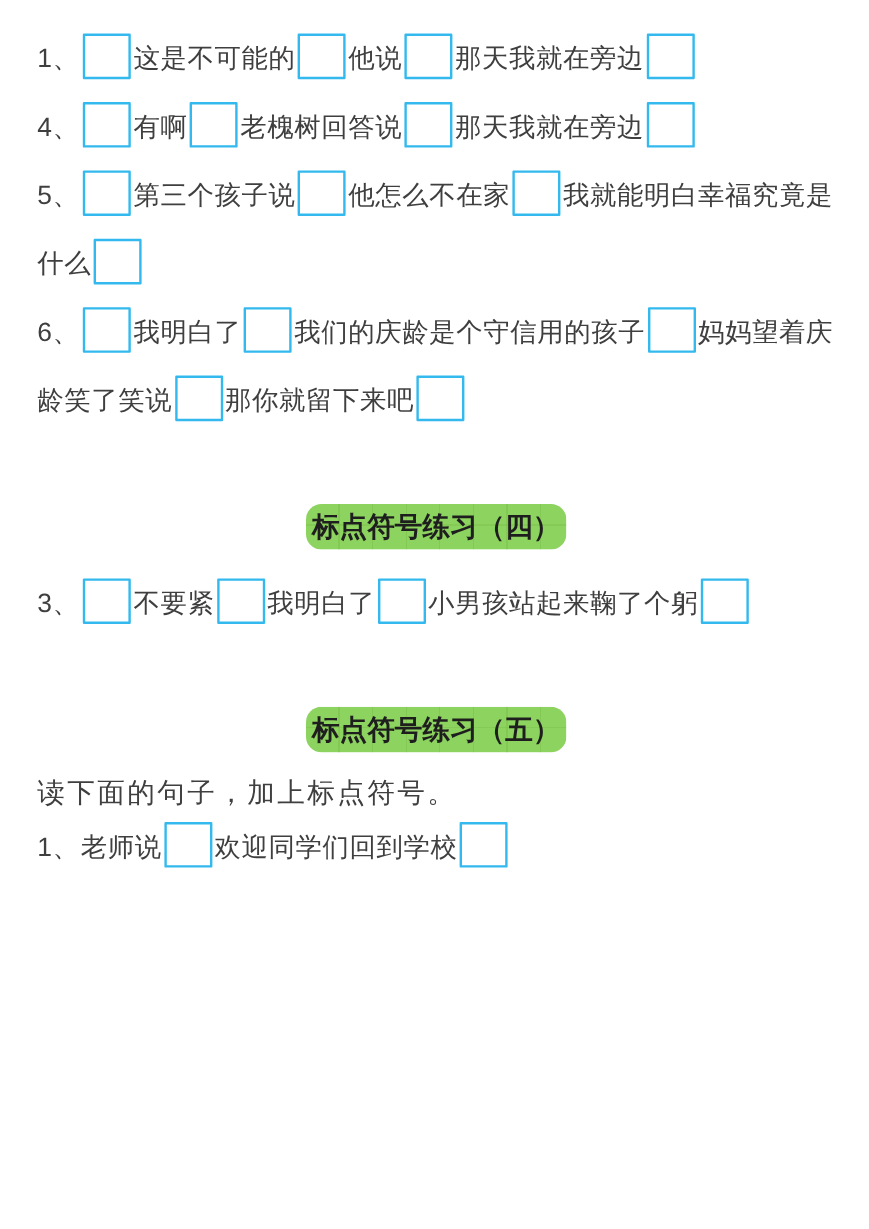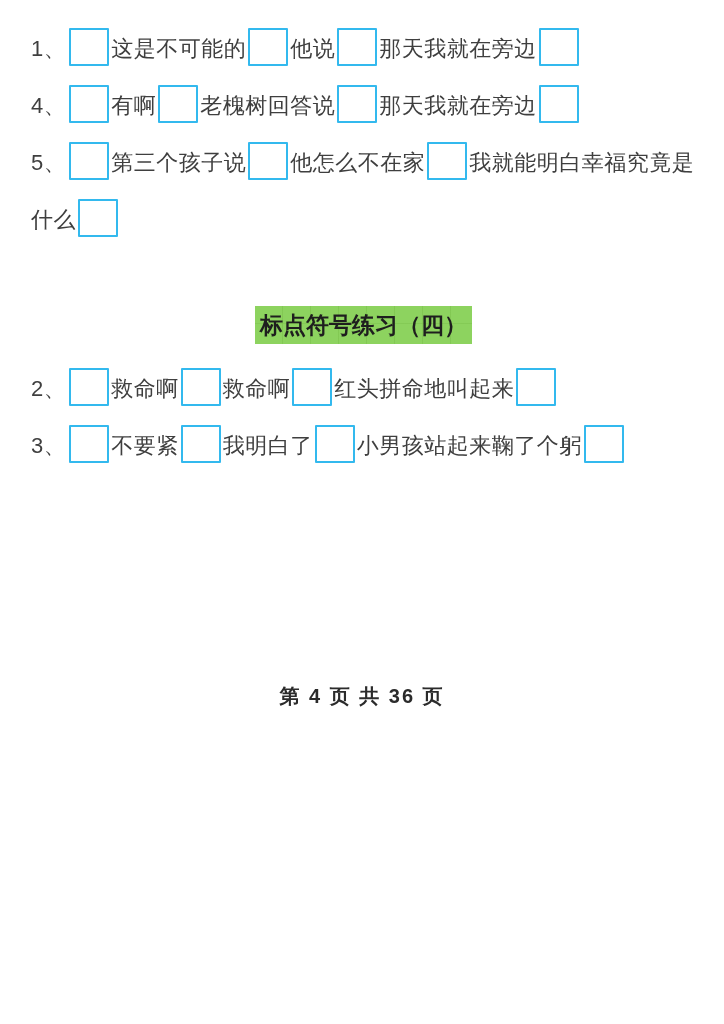--- a/index.html
+++ b/index.html
@@ -49,20 +49,21 @@
     display: inline-block;
     background-color: var(--highlight, #8dd35f);
     background-image:
       repeating-linear-gradient(90deg, rgba(255,255,255,0.0) 0px, rgba(255,255,255,0.0) 27px, rgba(122,192,74,0.55) 27px, rgba(122,192,74,0.55) 28px),
       linear-gradient(rgba(122,192,74,0.0) 0 17px, rgba(122,192,74,0.45) 17px 18px, rgba(122,192,74,0.0) 18px);
     color: #1e1e1e;
     font-weight: bold;
     font-size: 23px;
     line-height: 38px;
     padding: 0 5px;
+    border-radius: 13px;
   }
   .instruction {
     font-size: 23px;
     line-height: 34px;
     margin: 0;
     letter-spacing: 2px;
     color: var(--text-color, #3f3f3f);
   }
   footer {
     flex: 0 0 auto;
@@ -76,21 +77,26 @@
 </style>
 </head>
 <body>
 
 <div class="page">
   <main>
       <section>
         <div class="item"><span class="num">1、</span><span class="box"></span><span>这是不可能的</span><span class="box"></span><span>他说</span><span class="box"></span><span>那天我就在旁边</span><span class="box"></span></div>
         <div class="item"><span class="num">4、</span><span class="box"></span><span>有啊</span><span class="box"></span><span>老槐树回答说</span><span class="box"></span><span>那天我就在旁边</span><span class="box"></span></div>
         <div class="item"><span class="num">5、</span><span class="box"></span><span>第三个孩子说</span><span class="box"></span><span>他怎么不在家</span><span class="box"></span><span>我就能明白幸福究竟是什么</span><span class="box"></span></div>
+        <div class="item"><span class="num">6、</span><span class="box"></span><span>我明白了</span><span class="box"></span><span>我们的庆龄是个守信用的孩子</span><span class="box"></span><span>妈妈望着庆龄笑了笑说</span><span class="box"></span><span>那你就留下来吧</span><span class="box"></span></div>
       </section>
       <section>
         <div class="header-row"><span class="header">标点符号练习（四）</span></div>
-        <div class="item"><span class="num">2、</span><span class="box"></span><span>救命啊</span><span class="box"></span><span>救命啊</span><span class="box"></span><span>红头拼命地叫起来</span><span class="box"></span></div>
         <div class="item"><span class="num">3、</span><span class="box"></span><span>不要紧</span><span class="box"></span><span>我明白了</span><span class="box"></span><span>小男孩站起来鞠了个躬</span><span class="box"></span></div>
+      </section>
+      <section>
+        <div class="header-row"><span class="header">标点符号练习（五）</span></div>
+        <p class="instruction">读下面的句子，加上标点符号。</p>
+        <div class="item"><span class="num">1、</span><span>老师说</span><span class="box"></span><span>欢迎同学们回到学校</span><span class="box"></span></div>
       </section>
     </main>
   <footer>第 4 页 共 36 页</footer>
 </div>
 
 </body></html>

